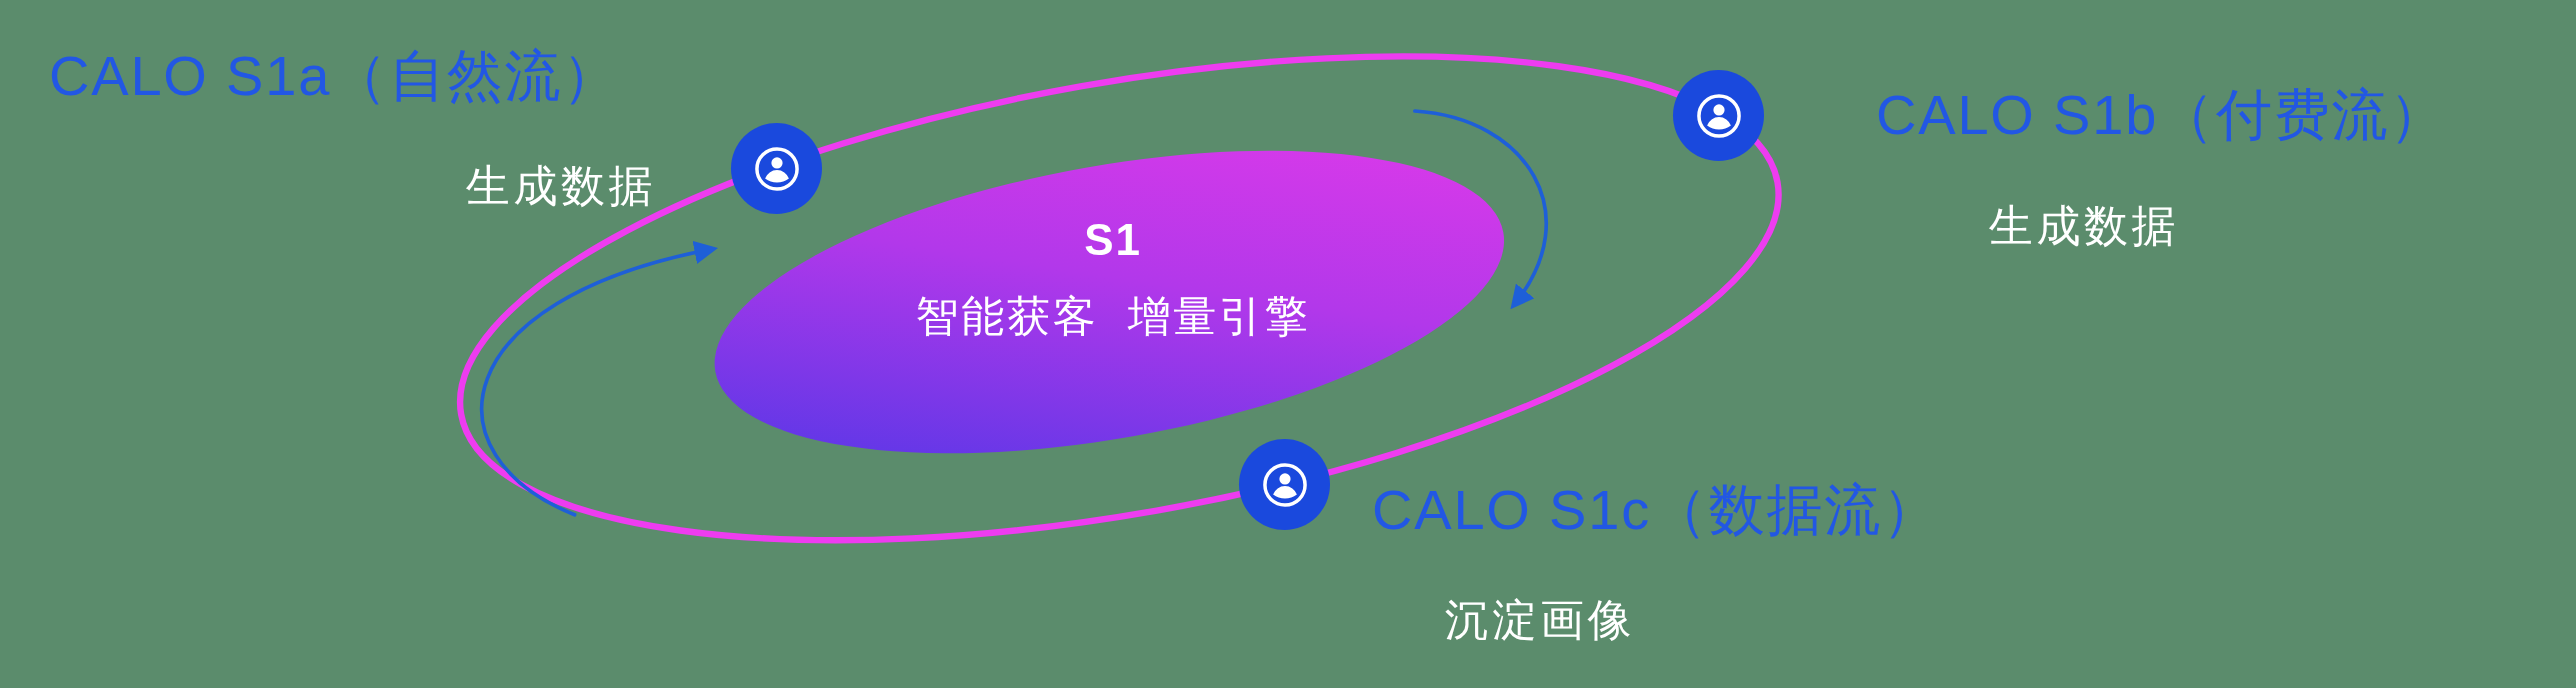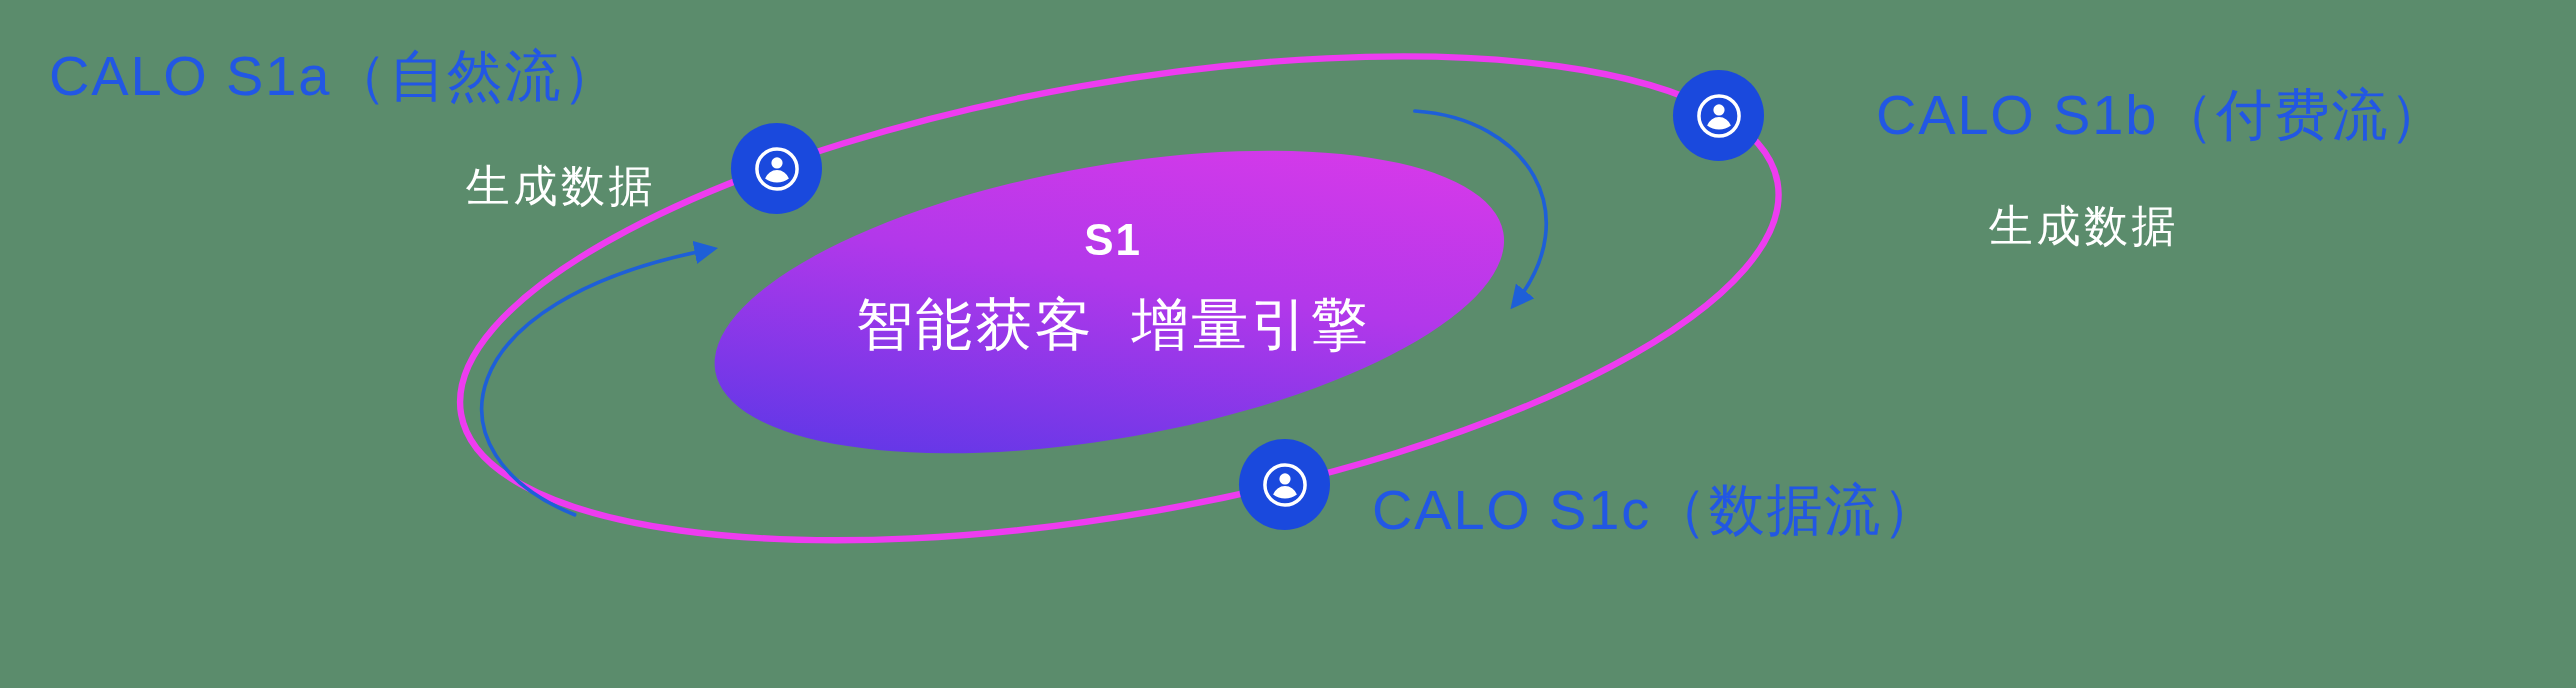--- a/index.html
+++ b/index.html
@@ -51,21 +51,21 @@
     letter-spacing: 1.8px;
     line-height: 1;
   }
 
   .core-sub {
     position: absolute;
     left: 1113px;
     top: 293px;
     transform: translateX(-50%);
     color: #ffffff;
-    font-size: 57px;
+    font-size: 43px;
     font-weight: 500;
     letter-spacing: 2.7px;
     white-space: pre;
     line-height: 1.1;
   }
 
   .icon-badge {
     position: absolute;
     width: 91px;
     height: 91px;
@@ -127,18 +127,19 @@
     </svg>
   </div>
 
   <div class="node-title" style="left:49px; top:45px;">CALO S1a（自然流）</div>
   <div class="node-sub" style="left:561px; top:162px;">生成数据</div>
 
   <div class="node-title" style="left:1876px; top:84px;">CALO S1b（付费流）</div>
   <div class="node-sub" style="left:2084px; top:202px;">生成数据</div>
 
   <div class="node-title" style="left:1372px; top:479px;">CALO S1c（数据流）</div>
+  <div class="node-sub" style="left:1540px; top:596px;">沉淀画像</div>
 
   <div class="core-title">S1</div>
   <div class="core-sub">智能获客  增量引擎</div>
 
 </div>
 
 
 </body></html>

